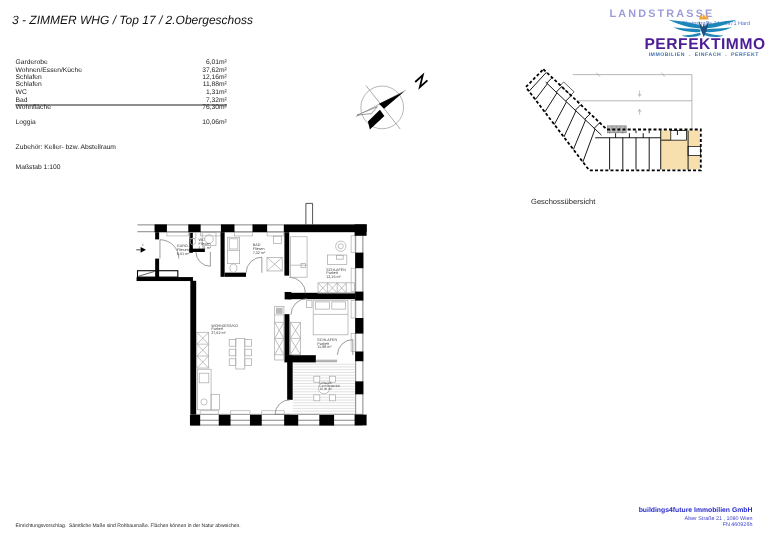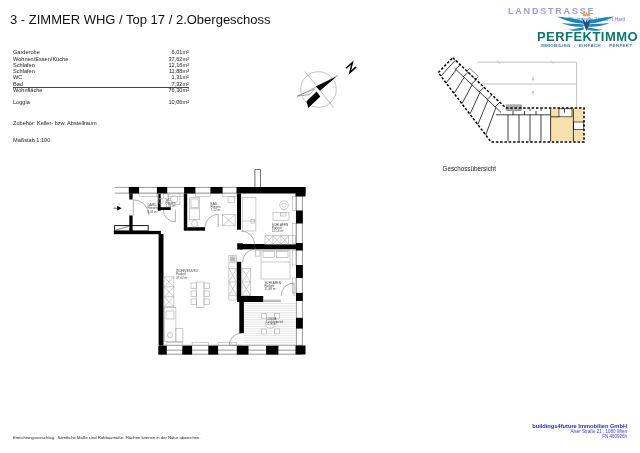--- a/index.html
+++ b/index.html
@@ -5,21 +5,21 @@
 html,body{margin:0;padding:0;background:#fff;}
 body{width:640px;height:453px;position:relative;font-family:"Liberation Sans",sans-serif;overflow:hidden;-webkit-font-smoothing:antialiased;}
 .abs{position:absolute;}
 .row{position:absolute;left:13px;width:176px;height:6px;font-size:5.6px;color:#1a1a1a;}
 .row .v{position:absolute;right:0;top:0;}
 svg{position:absolute;display:block;}
 </style>
 </head>
 <body>
 
-<div class="abs" style="left:10px;top:12px;font-size:13px;color:#111;">3 - ZIMMER WHG / Top 17 / 2.Obergeschoss</div>
+<div class="abs" style="left:10px;top:12px;font-size:10px;color:#111;font-style:italic;">3 - ZIMMER WHG / Top 17 / 2.Obergeschoss</div>
 
 <div class="row" style="top:49.4px;">Garderobe<span class="v">6,01m²</span></div>
 <div class="row" style="top:55.7px;">Wohnen/Essen/Küche<span class="v">37,62m²</span></div>
 <div class="row" style="top:61.9px;">Schlafen<span class="v">12,16m²</span></div>
 <div class="row" style="top:68.2px;">Schlafen<span class="v">11,88m²</span></div>
 <div class="row" style="top:74.4px;">WC<span class="v">1,31m²</span></div>
 <div class="row" style="top:80.7px;">Bad<span class="v">7,32m²</span></div>
 <div class="abs" style="left:13px;top:87.2px;width:176px;height:0.8px;background:#444;"></div>
 <div class="row" style="top:86.9px;">Wohnfläche<span class="v">76,30m²</span></div>
 <div class="row" style="top:99.2px;">Loggia<span class="v">10,06m²</span></div>
@@ -36,21 +36,21 @@
   <path d="M28.5 17.2 C24 18.2 18 19.6 13 19.6 C18 21.6 25 21 29 19.2 Z" fill="#1d86b8"></path>
 
   <path d="M31 12 C37 9 47 8 59 6.5 C49 11.5 39 13.5 32 13.8 Z" fill="#1d86b8"></path>
   <path d="M32 14.5 C39 13.8 48 14 55 12.8 C48 16.3 39 17.2 32.5 16.6 Z" fill="#1d86b8"></path>
   <path d="M32.5 17.2 C37 18.2 43 19.6 48 19.6 C43 21.6 36 21 32 19.2 Z" fill="#1d86b8"></path>
 
   <path d="M27 7.5 L30.5 12.5 L31.5 9.8 L32.5 12.5 L36 7.5 L33.8 15.5 L31.5 21 L29.2 15.5 Z" fill="#1c4f82"></path>
 
   <path d="M27.5 6.2 L28.5 2 L30.2 4.6 L31.5 1.4 L32.8 4.6 L34.5 2 L35.5 6.2 Z" fill="#f0a43c"></path>
 </svg>
-<div class="abs" style="left:537px;top:28.8px;font-size:13px;font-weight:bold;letter-spacing:0.45px;color:#0f766e;white-space:nowrap;">PERFEKTIMMO</div>
+<div class="abs" style="left:537px;top:28.8px;font-size:13px;font-weight:bold;letter-spacing:0.45px;color:#4c1d95;white-space:nowrap;">PERFEKTIMMO</div>
 <div class="abs" style="left:536px;top:42.8px;width:101px;font-size:4.3px;font-weight:bold;letter-spacing:0.45px;color:#3a70ad;text-align:center;white-space:nowrap;">IMMOBILIEN &nbsp;. &nbsp;EINFACH &nbsp;. &nbsp;PERFEKT</div>
 
 <svg style="left:288px;top:52px;" width="78" height="70" viewBox="288 52 78 70">
   <circle cx="318.5" cy="89.5" r="17.8" fill="none" stroke="#9a9a9a" stroke-width="0.6"></circle>
   <line x1="305" y1="71.3" x2="333.5" y2="107.5" stroke="#8a8a8a" stroke-width="0.6"></line>
   <line x1="296.5" y1="97.2" x2="338" y2="75.3" stroke="#8a8a8a" stroke-width="0.6"></line>
   <path d="M336.9 76.2 L315.8 86.4 L320 90.7 Z" fill="#000"></path>
   <path d="M316.6 91.4 L320.3 96.6 L308.2 107.9 L306.6 101.2 Z" fill="#000"></path>
   <path d="M297.5 95.9 L314.5 88.9 L309.5 94.7 Z" fill="#fff" stroke="#555" stroke-width="0.5"></path>
   <path transform="translate(346,68.3) rotate(48)" d="M0 0 L0 -8.5 L5.8 0 L5.8 -8.5" fill="none" stroke="#000" stroke-width="1.5"></path>

